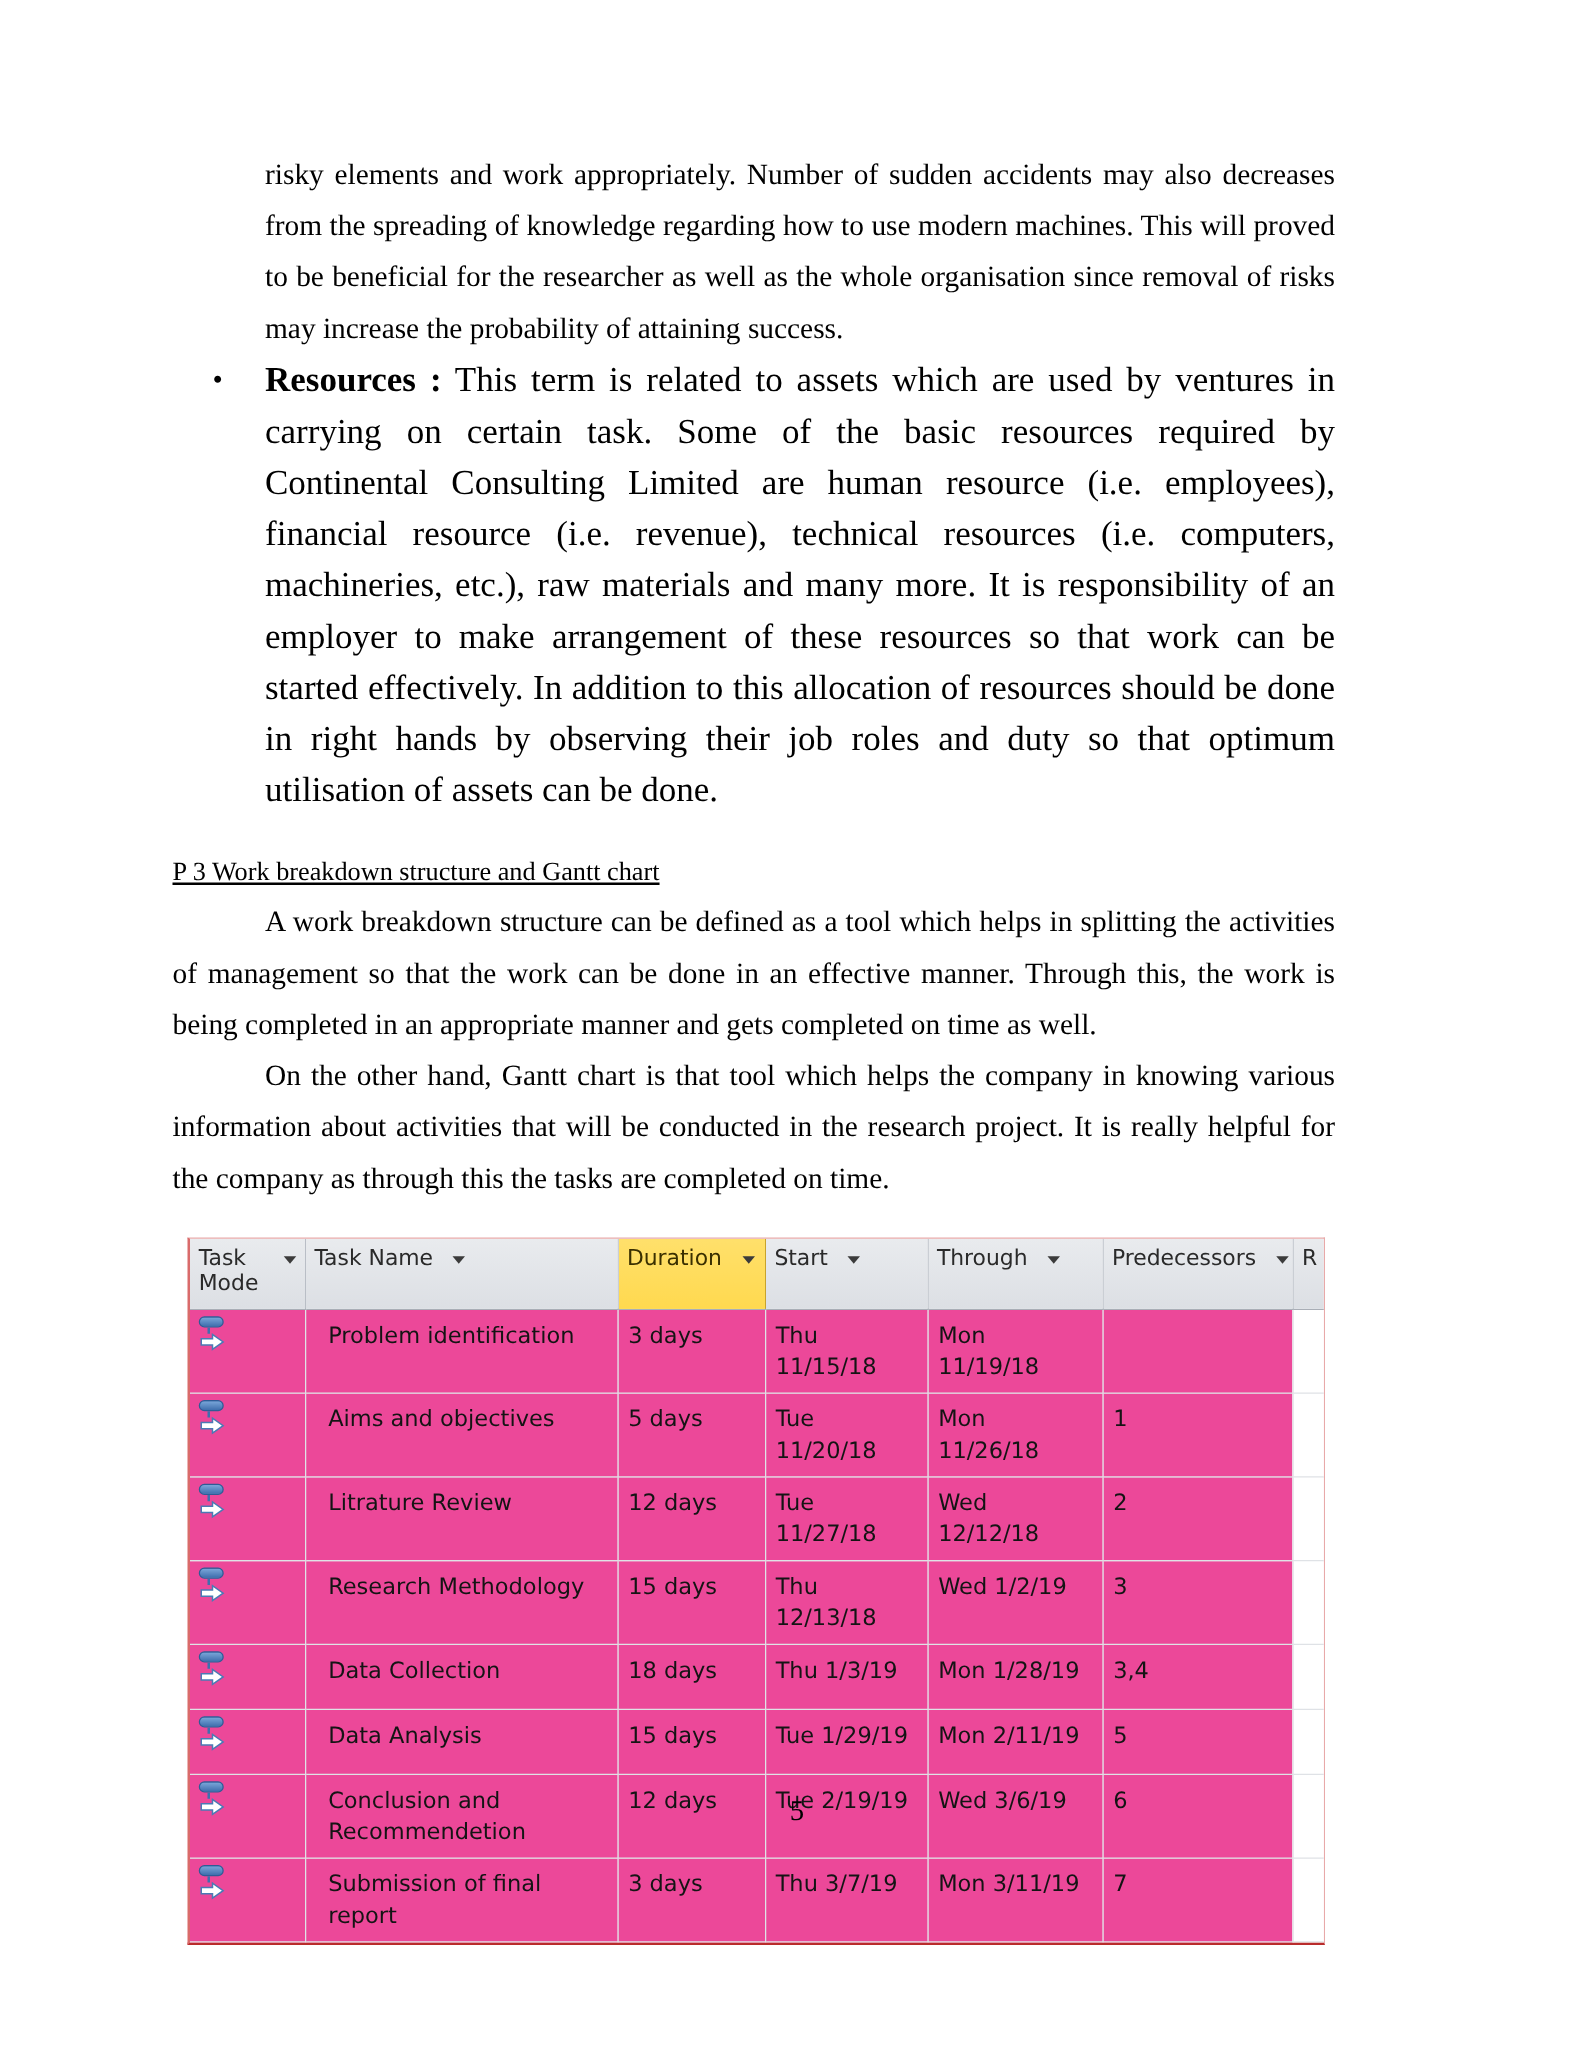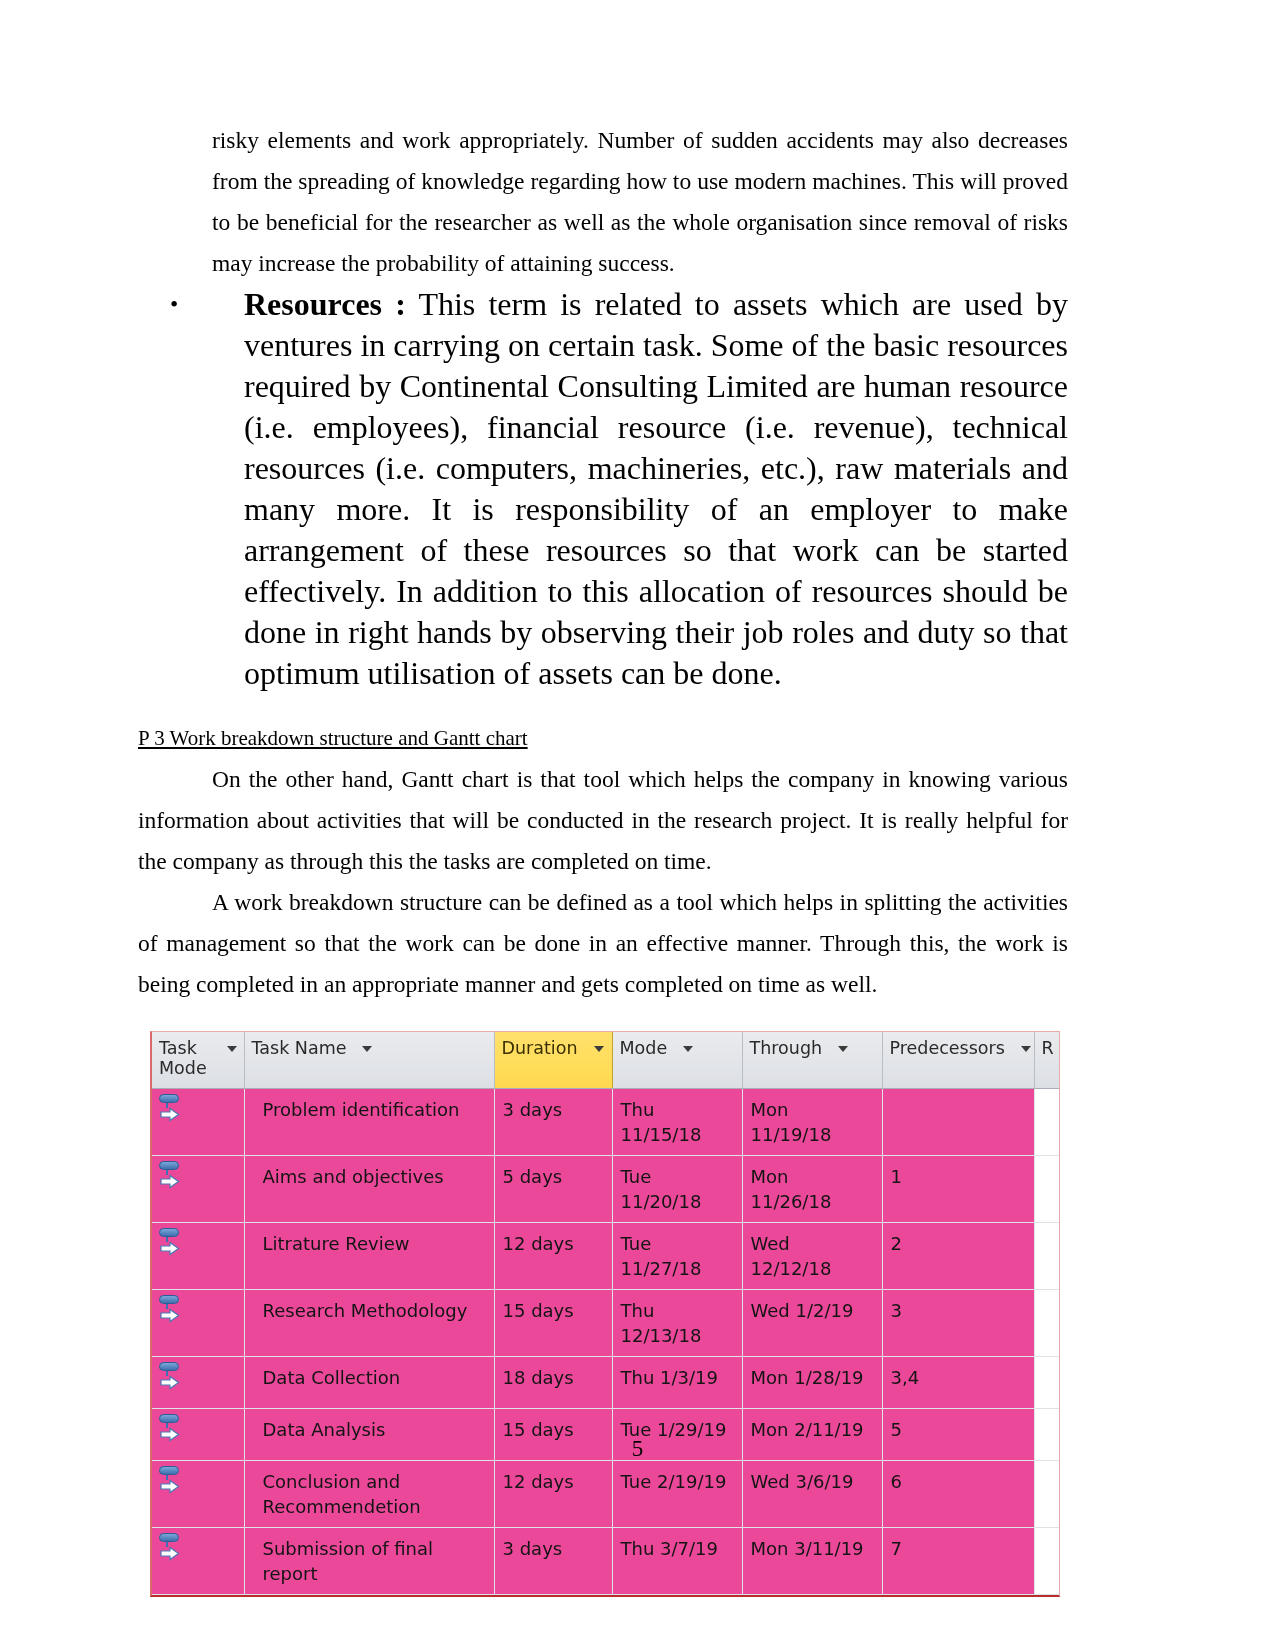--- a/index.html
+++ b/index.html
@@ -50,24 +50,23 @@
     width: 74px;
     flex: 0 0 74px;
     font-size: 23.5px;
     line-height: 41px;
     text-align: left;
     padding-left: 32px;
     box-sizing: border-box;
   }
   .bullet-body {
     flex: 1 1 auto;
-    font-size: 32px;
+    font-size: 28px;
     line-height: 41px;
     text-align: justify;
-    margin-left: 32px;
   }
   .bullet-body b {
     font-weight: bold;
   }
   .heading-underline {
     font-size: 21px;
     line-height: 41px;
     text-decoration: underline;
     margin-top: 12px;
     margin-bottom: 0px;
@@ -208,23 +207,23 @@
 
   <div class="bullet-row">
     <div class="bullet-glyph">•</div>
     <div class="bullet-body"><b>Resources :</b><span> This term is related to assets which are used by ventures in carrying on certain task. Some of the basic resources required by Continental Consulting Limited are human resource (i.e. employees), financial resource (i.e. revenue), technical resources (i.e. computers, machineries, etc.), raw materials and many more. It is responsibility of an employer to make arrangement of these resources so that work can be started effectively. In addition to this allocation of resources should be done in right hands by observing their job roles and duty so that optimum utilisation of assets can be done.</span></div>
   </div>
 
   <div class="spacer-sm"></div>
 
   <div class="heading-underline">P 3 Work breakdown structure and Gantt chart</div>
 
+  <p class="body-text full-block first-line-indent">A work breakdown structure can be defined as a tool which helps in splitting the activities of management so that the work can be done in an effective manner. Through this, the work is being completed in an appropriate manner and gets completed on time as well.</p>
+
   <p class="body-text full-block first-line-indent">On the other hand, Gantt chart is that tool which helps the company in knowing various information about activities that will be conducted in the research project. It is really helpful for the company as through this the tasks are completed on time.</p>
-
-  <p class="body-text full-block first-line-indent">A work breakdown structure can be defined as a tool which helps in splitting the activities of management so that the work can be done in an effective manner. Through this, the work is being completed in an appropriate manner and gets completed on time as well.</p>
 
   <div class="project-table-wrap">
     <table class="proj">
       <colgroup>
         <col class="c-mode">
           <col class="c-name">
           <col class="c-dur">
         <col class="c-start">
           <col class="c-finish">
           <col class="c-pred">
@@ -245,21 +244,21 @@
             </div>
           </th>
           <th class="dur-head">
             <div class="th-inner">
               <span class="th-label">Duration</span>
               <span class="caret"></span>
             </div>
           </th>
           <th>
             <div class="th-inner">
-              <span class="th-label">Mode</span>
+              <span class="th-label">Start</span>
               <span class="caret"></span>
             </div>
           </th>
           <th>
             <div class="th-inner">
               <span class="th-label">Through</span>
               <span class="caret"></span>
             </div>
           </th>
           <th>

